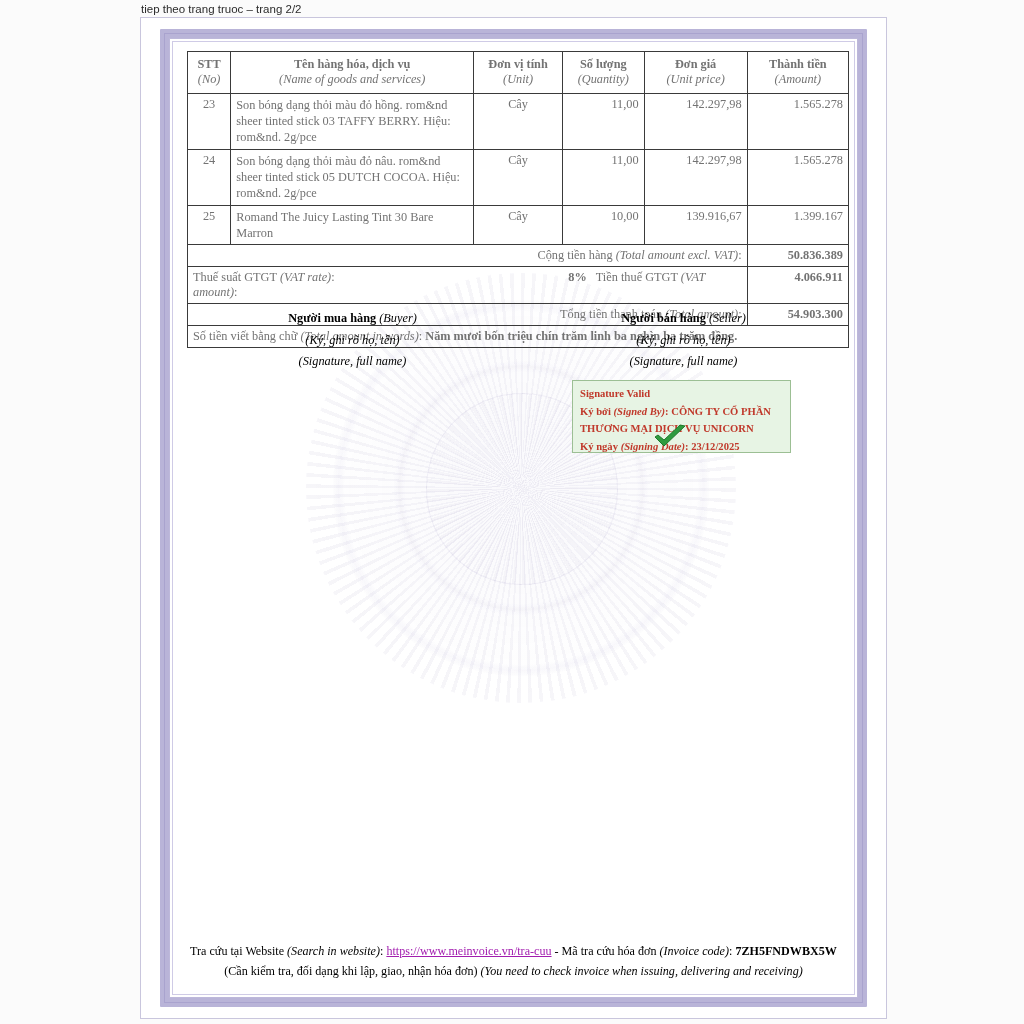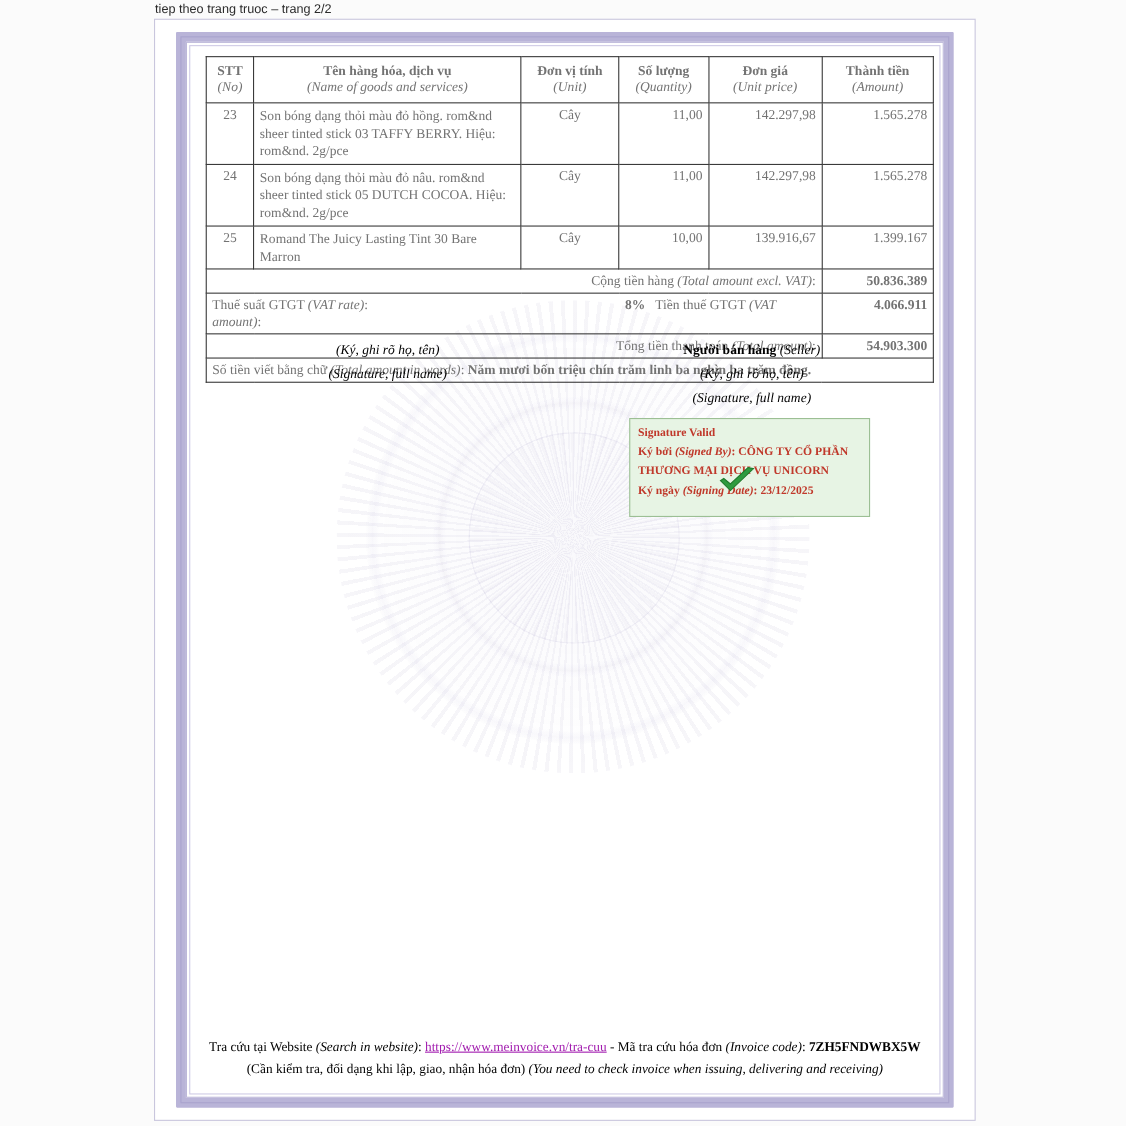--- a/index.html
+++ b/index.html
@@ -108,21 +108,21 @@
   .signblock{
     position:absolute;left:0;top:262px;width:662px;
     display:flex;
   }
   .signcol{width:50%;text-align:center;font-size:12.3px;line-height:1.75;}
   .signcol .ttl{font-weight:bold;}
   .signcol .ttl .en{font-weight:normal;font-style:italic;}
   .signcol .sub{font-style:italic;}
 
   .sigstamp{
-    position:absolute;left:385px;top:334px;width:219px;height:90px;
+    position:absolute;left:385px;top:334px;width:219px;height:73px;
     background:#e7f4e4;
     border:1px solid #9cbf94;
     box-sizing:border-box;
     padding:5px 7px;
     font-size:10.6px;
     color:#c0392b;
     font-weight:bold;
     line-height:1.55;
   }
   .sigstamp .head{color:#c0392b;margin-bottom:2px;}
@@ -241,20 +241,24 @@
               <span>Số tiền viết bằng chữ</span>
               <span class="i">(Total amount in words)</span>:
               <span class="b">Năm mươi bốn triệu chín trăm linh ba nghìn ba trăm đồng.</span>
             </td>
           </tr>
         </tbody>
       </table>
 
       <div class="signblock">
         <div class="signcol">
+          <div class="ttl">
+            <span>Người mua hàng</span>
+            <span class="en">(Buyer)</span>
+          </div>
           <div class="sub">(Ký, ghi rõ họ, tên)</div>
           <div class="sub">(Signature, full name)</div>
         </div>
         <div class="signcol">
           <div class="ttl">
             <span>Người bán hàng</span>
             <span class="en">(Seller)</span>
           </div>
           <div class="sub">(Ký, ghi rõ họ, tên)</div>
           <div class="sub">(Signature, full name)</div>

